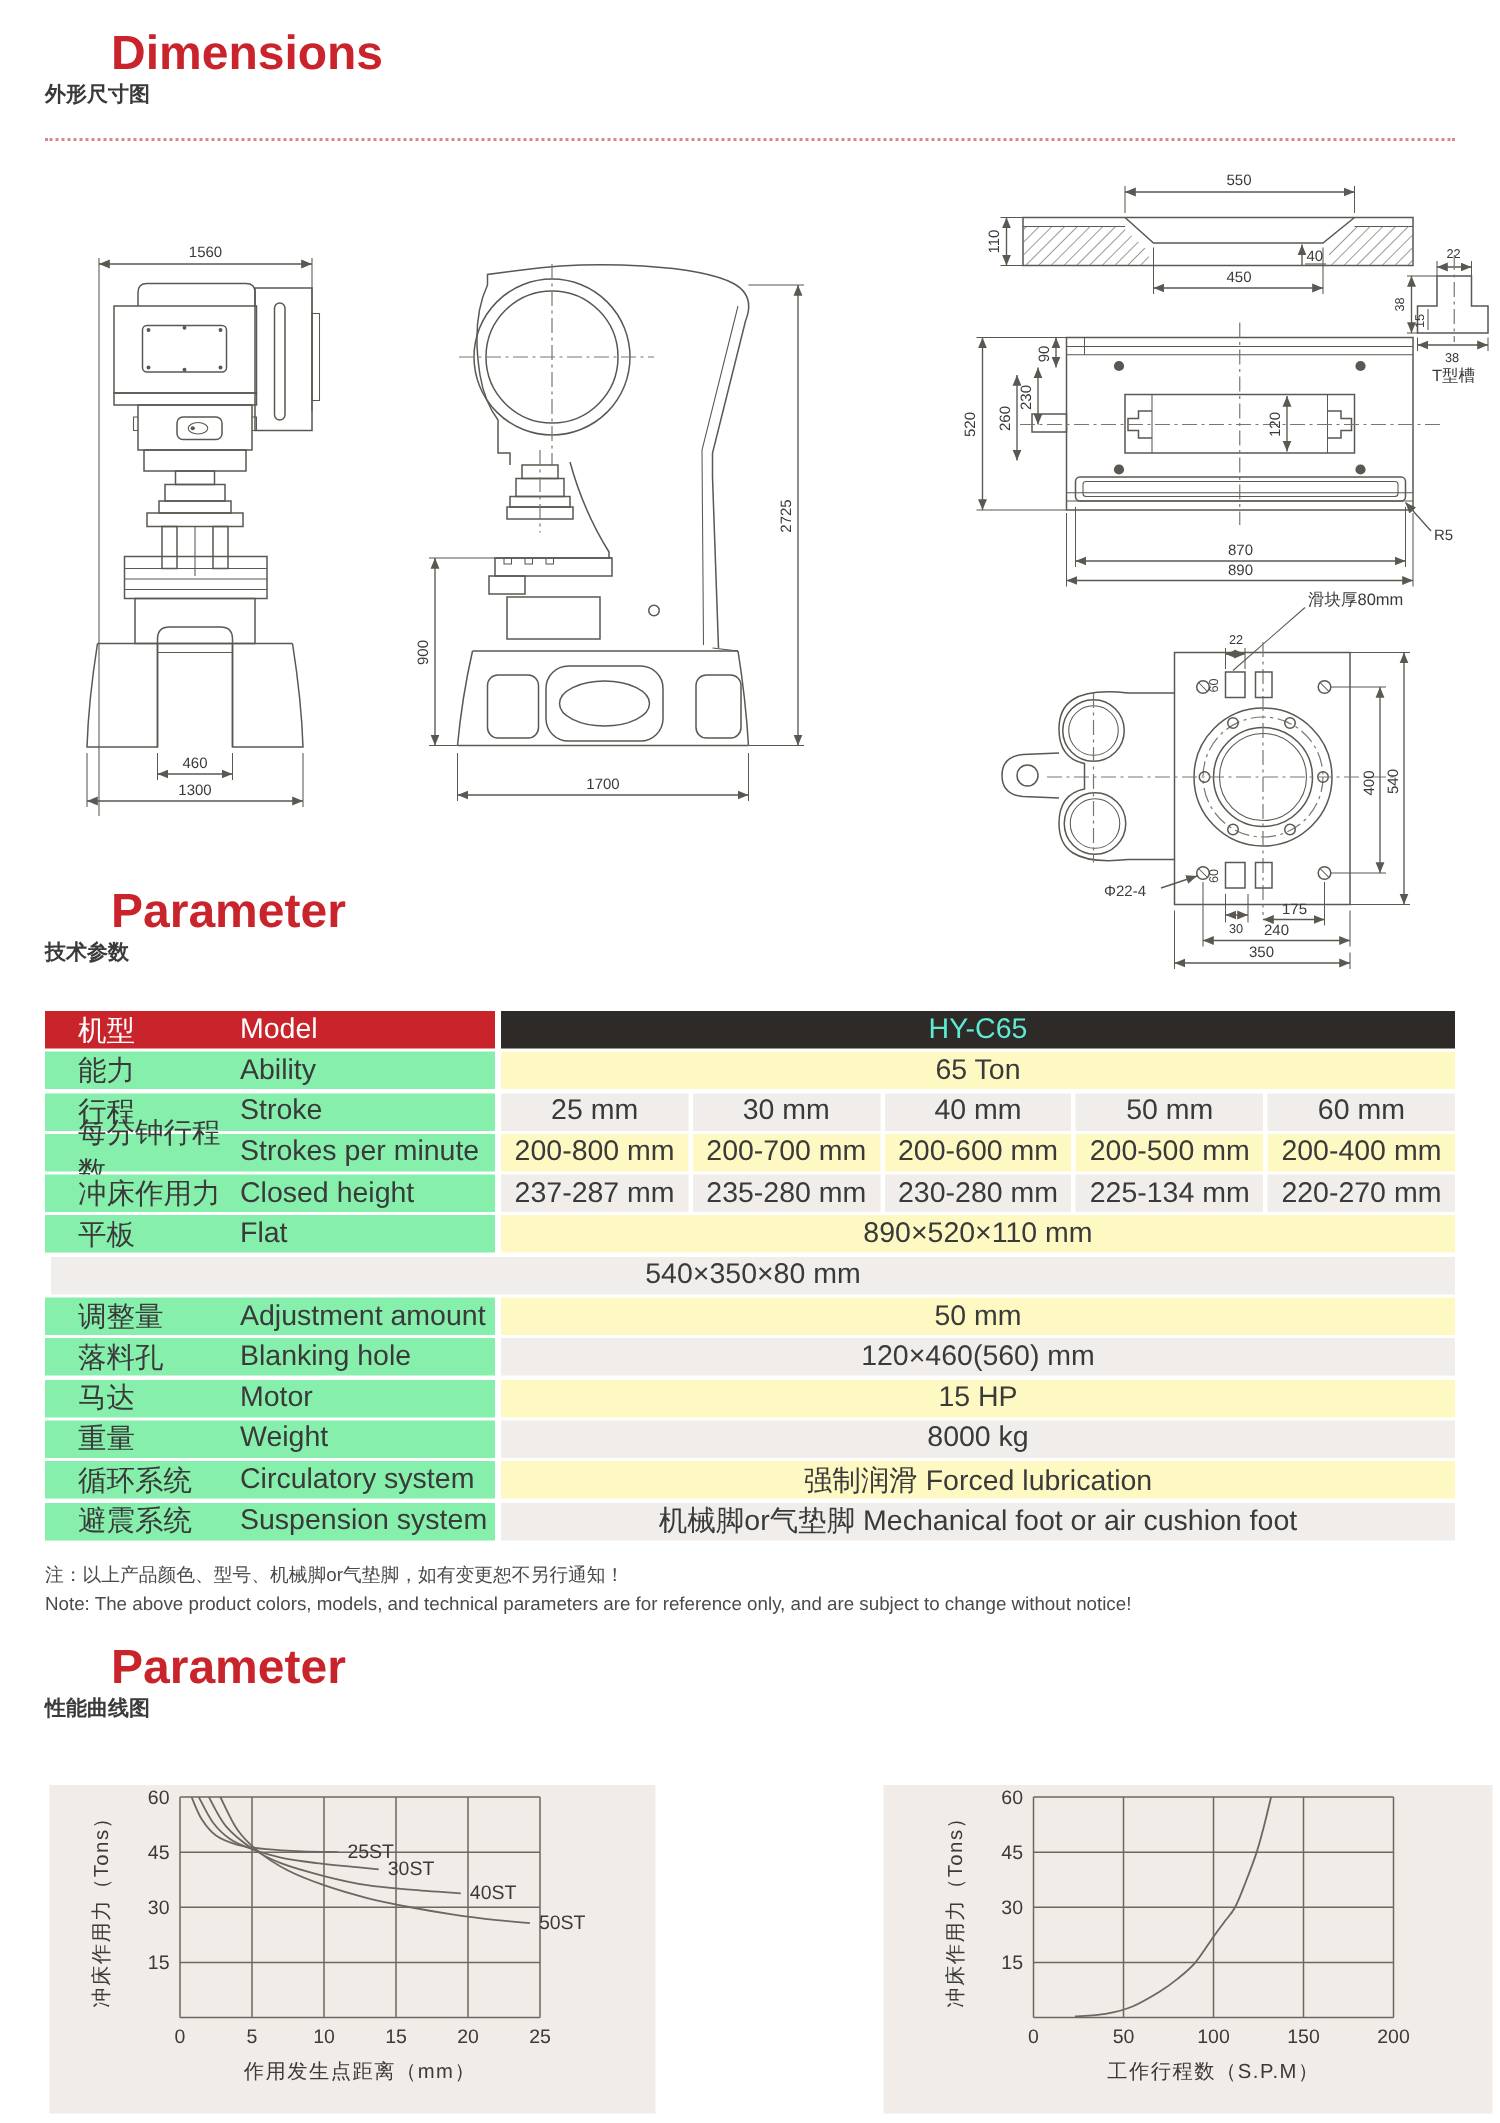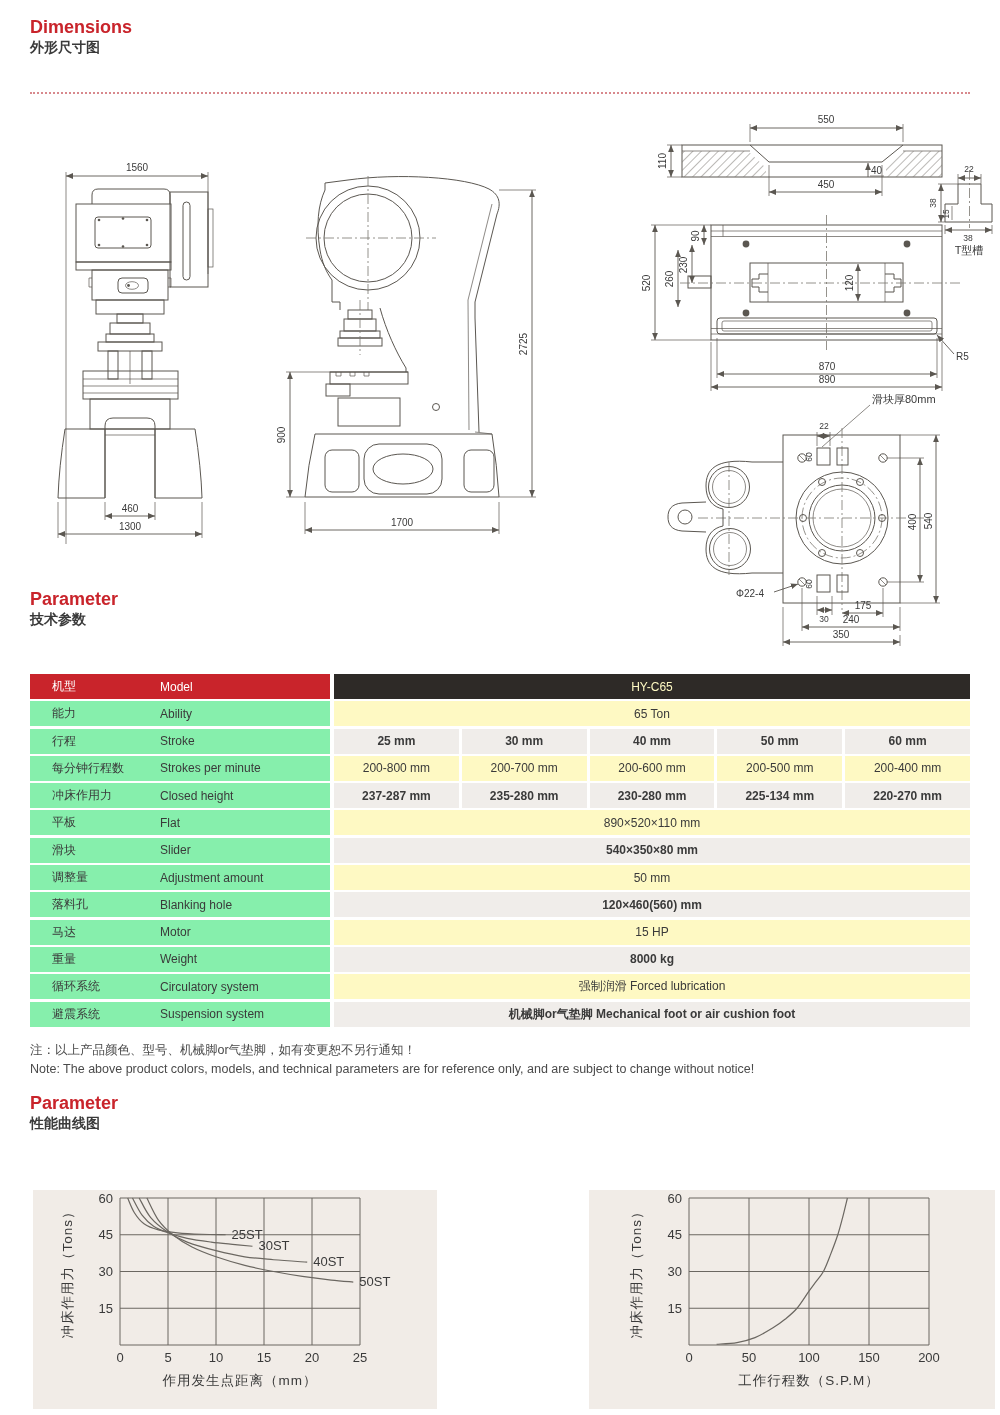--- a/index.html
+++ b/index.html
@@ -2,46 +2,46 @@
 <html><head>
 <meta charset="utf-8">
 <style>
   html,body{margin:0;padding:0;background:#fff;}
   *{box-sizing:border-box;}
   body{font-family:"Liberation Sans","DejaVu Sans",sans-serif;color:#3a3a3a;}
   .page{position:relative;width:1000px;height:1415px;background:#ffffff;overflow:hidden;}
 
   
   .hblock{position:absolute;left:30px;}
-  .h-en{color:#c9242b;font-size:18px;font-weight:bold;line-height:1.1;}
+  .h-en{color:#c9242b;font-size:32px;font-weight:bold;line-height:1.1;margin-left:44px;}
   .h-cn{color:#3a3a3a;font-size:14px;font-weight:bold;margin-top:1px;}
   .dotted-rule{position:absolute;left:30px;width:940px;border-top:2px dotted #d8898d;height:0;}
 
   
   .drawing{position:absolute;}
   .ln{stroke:#5b5751;fill:none;stroke-width:1;}
   .lnt{stroke:#5b5751;fill:none;stroke-width:0.7;}
   .fl{fill:#5b5751;stroke:none;}
   .cl{stroke:#7a766f;fill:none;stroke-width:0.8;stroke-dasharray:10 3 2 3;}
   .dim{stroke:#5b5751;fill:none;stroke-width:0.9;}
   .ext{stroke:#5b5751;stroke-width:0.7;fill:none;}
   .dt{font-size:10px;fill:#3a3a3a;}
   .dts{font-size:8.5px;fill:#3a3a3a;}
   .dl{font-size:11px;fill:#3a3a3a;}
 
   
   .spec-table{position:absolute;left:30px;top:674px;width:940px;}
-  .trow{display:flex;height:25px;margin-bottom:2.3px;font-size:12px;}
+  .trow{display:flex;height:25px;margin-bottom:2.3px;font-size:19px;}
   .lcell{width:300px;flex:none;background:#86efac;display:flex;align-items:center;}
   .lcell .cn{width:130px;padding-left:22px;flex:none;}
   .vals{flex:1;display:flex;gap:3px;margin-left:4px;}
   .vcell{flex:1;background:#fef9c3;display:flex;align-items:center;justify-content:center;}
-  .trow.shade .vcell{background:#f0edea;font-weight:bold;}
+  .trow.shade .vcell{background:#f0edea;}
   .thead .lcell{background:#c9242b;color:#ffffff;}
-  .thead .vcell{background:#2e2a27;color:#fef9c3;}
+  .thead .vcell{background:#2e2a27;color:#5eead4;}
 
   
   .notes{position:absolute;left:30px;top:1041px;font-size:12.5px;color:#4a4a4a;line-height:1.55;}
 
   
   .chart-panel{position:absolute;top:1190px;height:219px;background:#f1ece7;}
   .chart-panel svg{display:block;}
   .grid{stroke:#6b6761;stroke-width:1;fill:none;}
   .curve{stroke:#6b6761;stroke-width:1.2;fill:none;}
   .tick{font-size:13px;fill:#3a3a3a;}
@@ -389,24 +389,20 @@
       <div class="lcell">
         <span class="cn">平板</span>
         <span class="en">Flat</span>
       </div>
       <div class="vals">
           <div class="vcell">890×520×110 mm</div>
         </div>
     </div>
 
     <div class="trow shade">
-      <div class="lcell">
-        <span class="cn">滑块</span>
-        <span class="en">Slider</span>
-      </div>
       <div class="vals">
           <div class="vcell">540×350×80 mm</div>
         </div>
     </div>
 
     <div class="trow">
       <div class="lcell">
         <span class="cn">调整量</span>
         <span class="en">Adjustment amount</span>
       </div>

